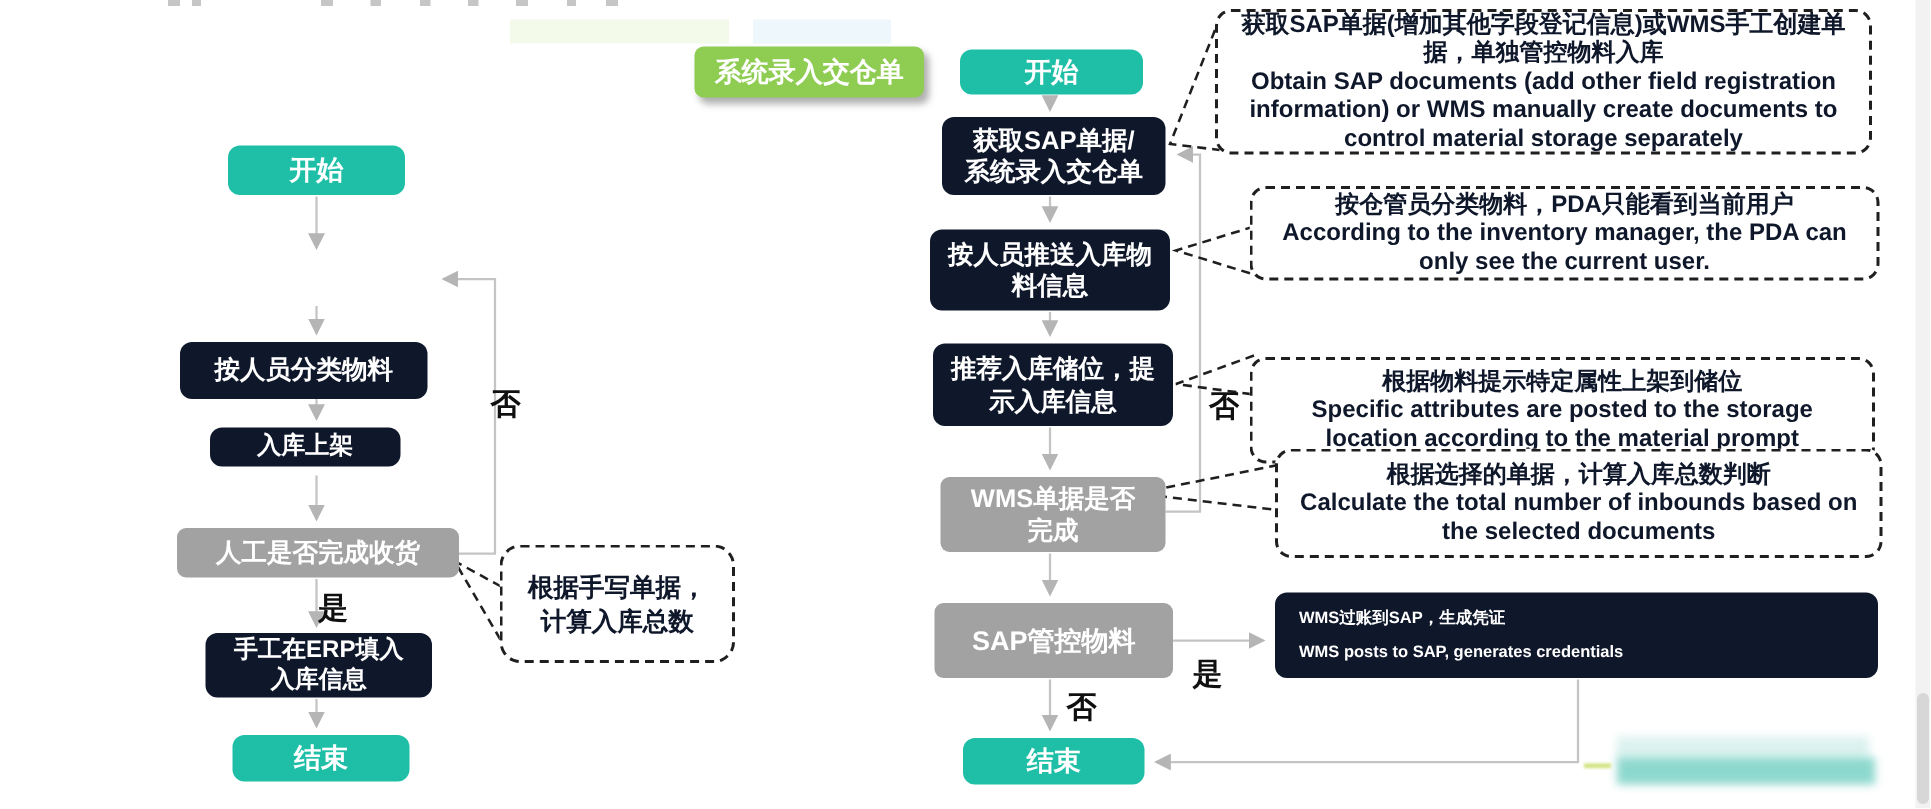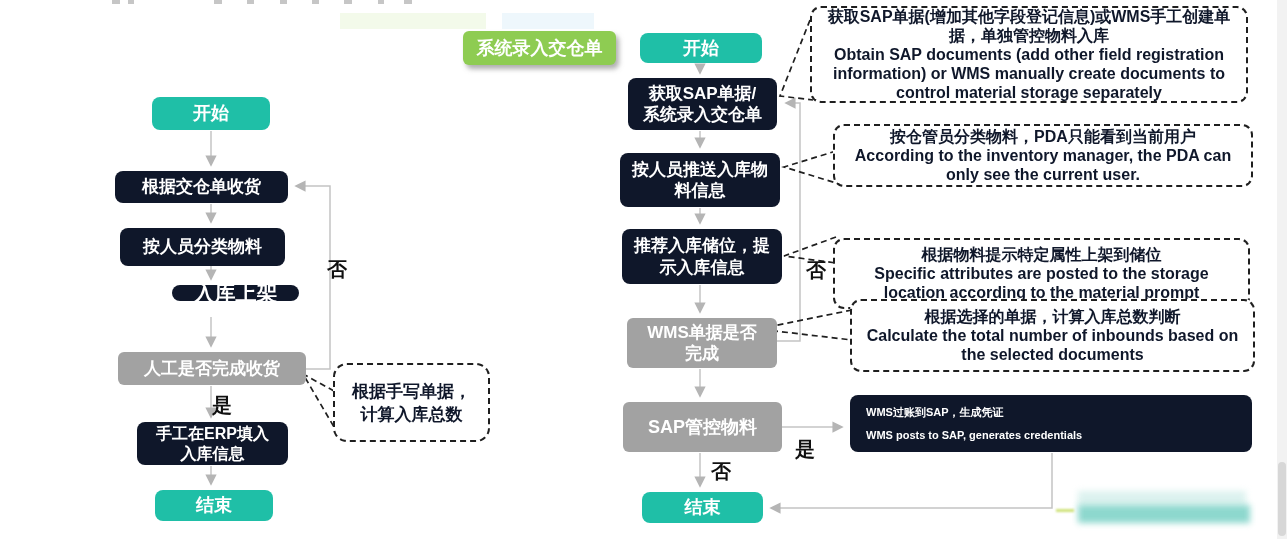--- a/index.html
+++ b/index.html
@@ -74,23 +74,22 @@
       <polyline points="810,20 780,96 813,100"></polyline>
       <polyline points="836,151 784,167 836,183"></polyline>
       <polyline points="836,237 784,256 836,263"></polyline>
       <polyline points="852,310 758,329 852,340"></polyline>
     </g>
   </svg>
 
   <div class="badge" style="left:463px;top:31px;width:153px;height:34px;background:#8ECC52;font-size:18px;">系统录入交仓单</div>
 
   <div class="node teal" style="left:152px;top:97px;width:118px;height:33px;font-size:18px;">开始</div>
-  <div class="node blue" style="left:115px;top:171px;width:173px;height:32px;font-size:17px;">根据交仓单收货</div>
   <div class="node blue" style="left:120px;top:228px;width:165px;height:38px;font-size:17px;">按人员分类物料</div>
-  <div class="node blue" style="left:140px;top:285px;width:127px;height:16px;font-size:21px;margin-left:32px;">入库上架</div>
+  <div class="node blue" style="left:140px;top:285px;width:127px;height:26px;font-size:16px;">入库上架</div>
   <div class="node grayn" style="left:118px;top:352px;width:188px;height:33px;font-size:17px;text-align:center;">人工是否完成收货</div>
   <div class="node blue" style="left:137px;top:422px;width:151px;height:43px;font-size:16px;">手工在ERP填入
 入库信息</div>
   <div class="node teal" style="left:155px;top:490px;width:118px;height:31px;font-size:18px;">结束</div>
 
   <div class="lbl" style="left:204px;top:392px;">是</div>
   <div class="lbl" style="left:319px;top:256px;">否</div>
 
   <div class="callout" style="left:333px;top:363px;width:157px;height:79px;font-size:17px;border-radius:14px;">根据手写单据，
 计算入库总数</div>

